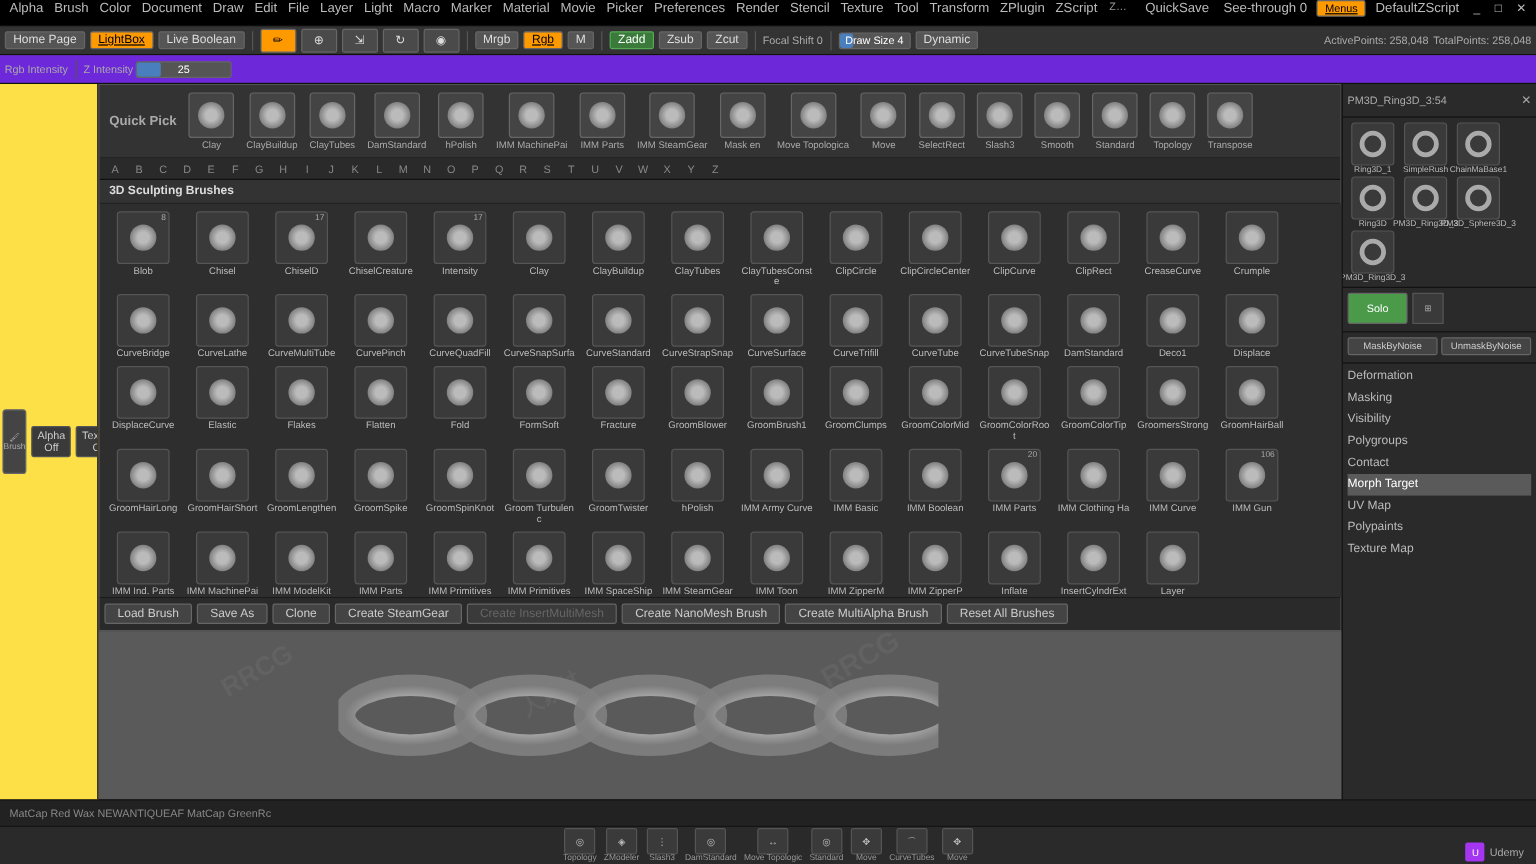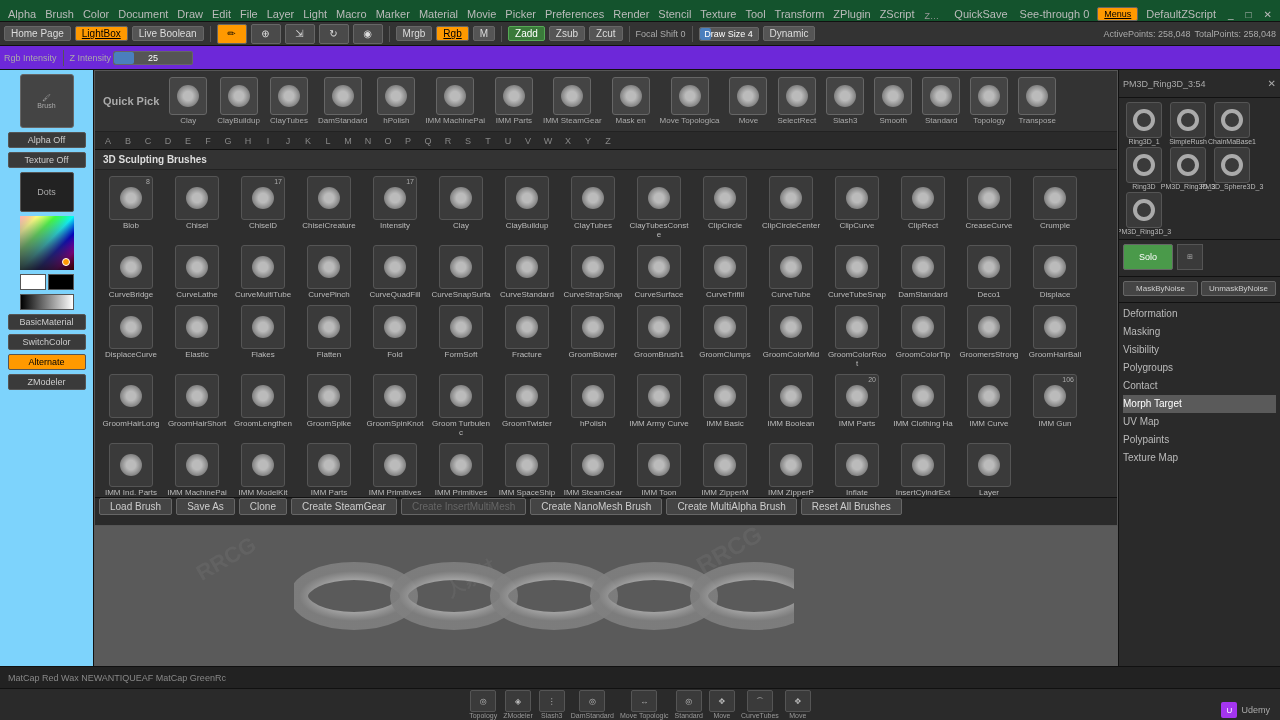--- a/index.html
+++ b/index.html
@@ -9,24 +9,24 @@
       background: #3a3a3a;
       font-family: Arial, sans-serif;
       font-size: 11px;
       color: #ccc;
       overflow: hidden;
       position: relative;
     }
 
     
     #top-menu-bar {
-      background: #14532d;
+      background: #000000;
       height: 22px;
       display: flex;
-      align-items: flex-end;
+      align-items: flex-start;
       padding: 0 4px;
       gap: 6px;
       border-bottom: 1px solid #111;
     }
     .menu-item {
       color: #bbb;
       font-size: 11px;
       cursor: pointer;
       padding: 1px 4px;
     }
@@ -122,25 +122,25 @@
     }
 
     
     #main-area {
       display: flex;
       height: calc(720px - 22px - 24px - 24px - 22px - 32px);
     }
 
     
     #left-panel {
-      width: 94px;
-      background: #7dd3fc;
+      width: 82px;
+      background: #fde047;
       border-right: 1px solid #111;
       display: flex;
-      flex-direction: column;
+      flex-direction: row;
       align-items: center;
       padding: 4px 2px;
       gap: 4px;
       overflow: hidden;
     }
     .brush-icon {
       width: 54px;
       height: 54px;
       background: #444;
       border: 1px solid #666;
@@ -323,21 +323,21 @@
       text-align: center;
       margin-top: 1px;
       word-break: break-all;
     }
 
     
     #bottom-action-bar {
       background: #2a2a2a;
       height: 28px;
       display: flex;
-      align-items: flex-start;
+      align-items: center;
       padding: 0 4px;
       gap: 4px;
       border-top: 1px solid #111;
     }
     .action-btn {
       background: #444;
       border: 1px solid #666;
       color: #ccc;
       padding: 2px 10px;
       font-size: 10px;

